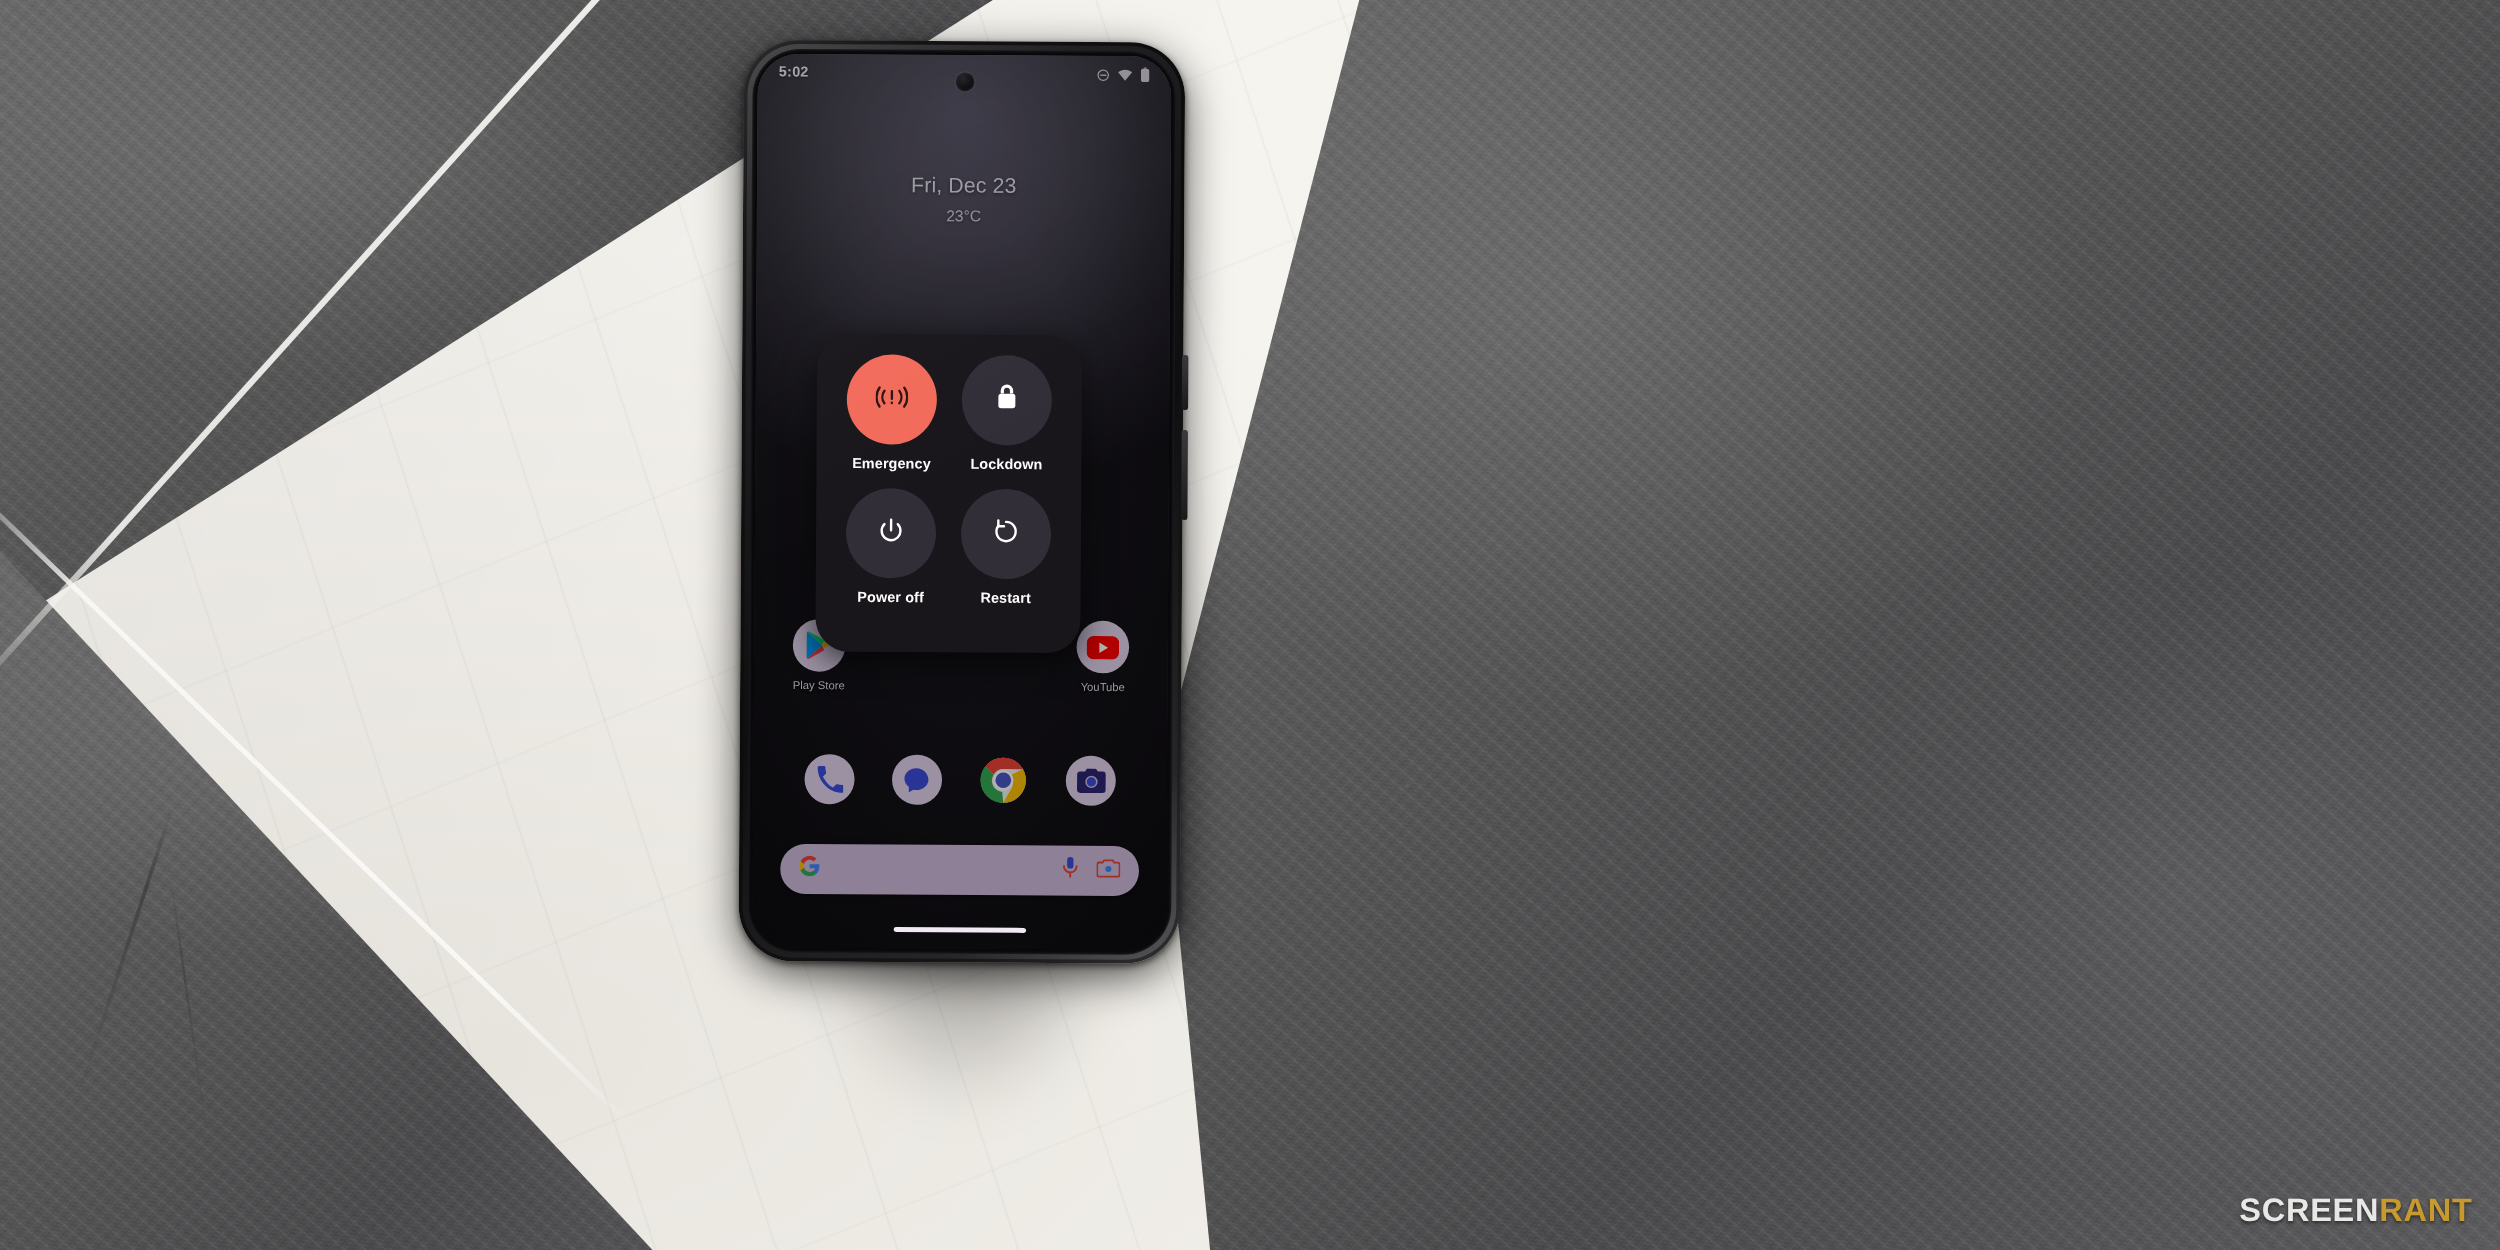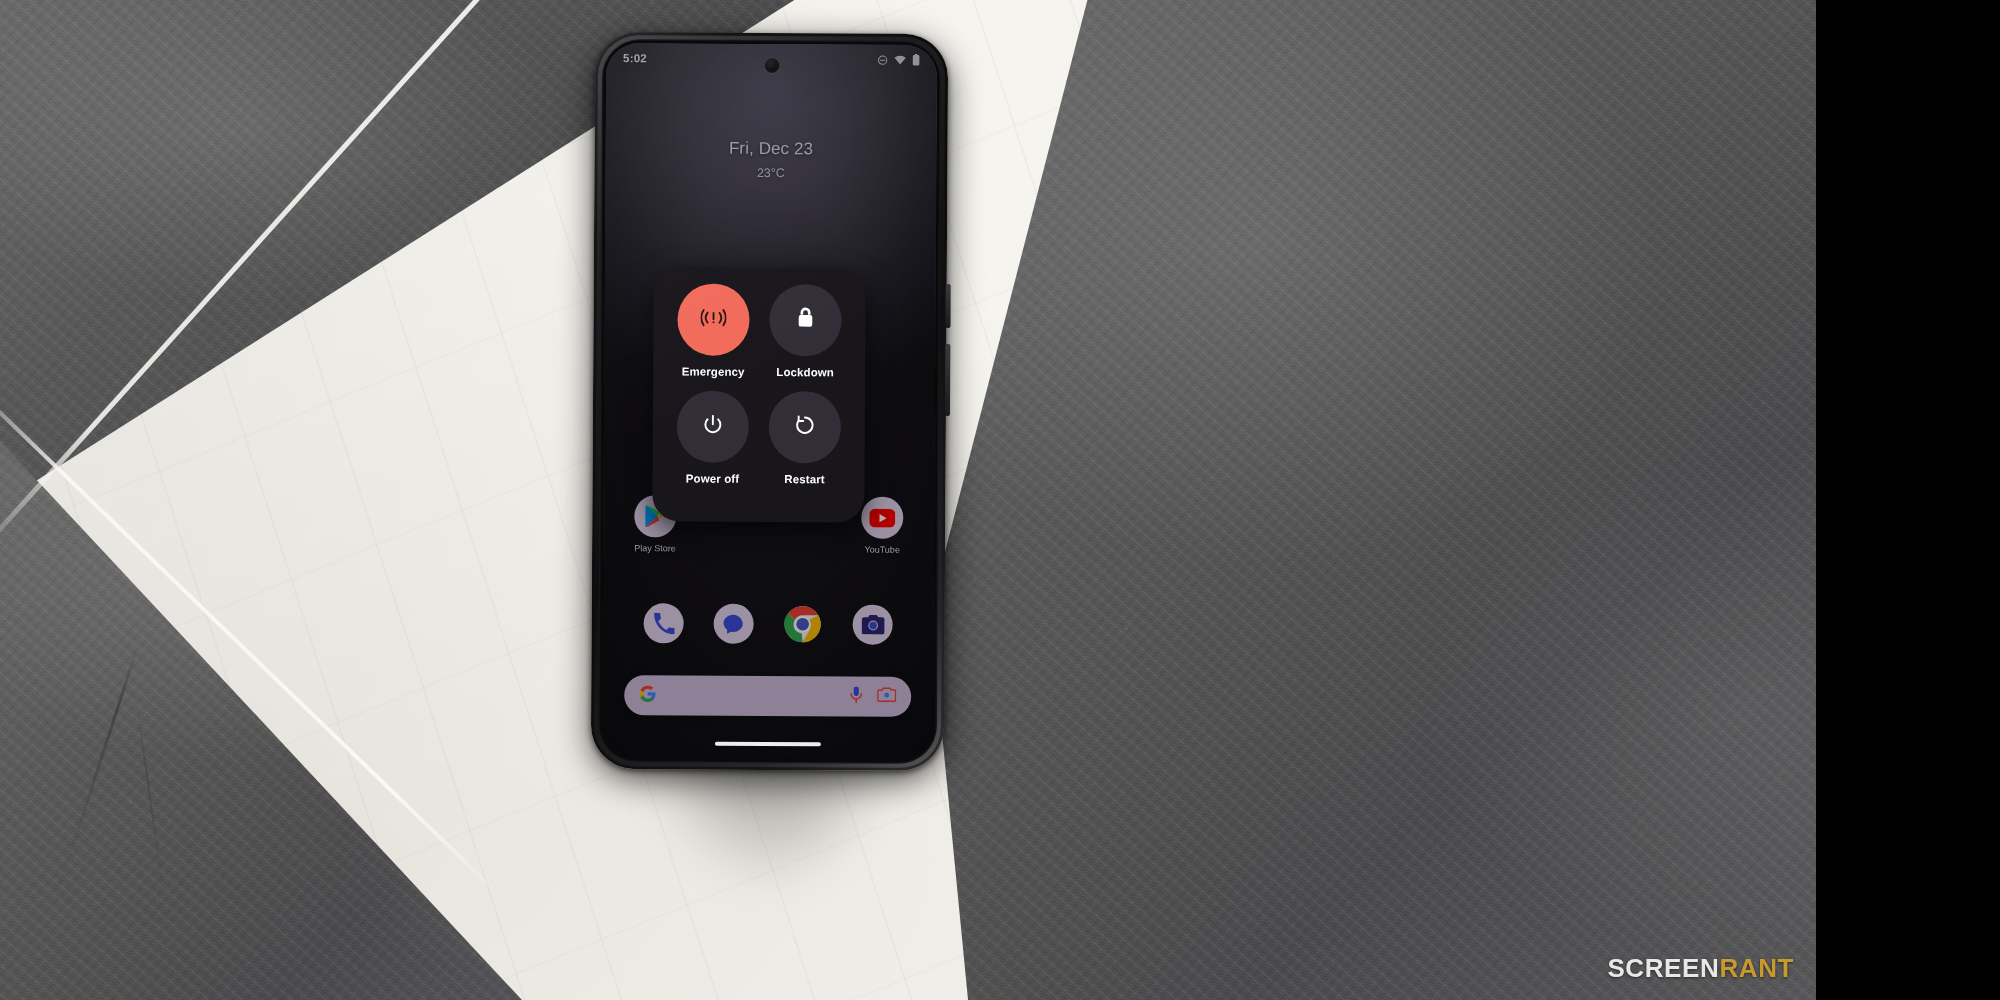--- a/index.html
+++ b/index.html
@@ -1,20 +1,20 @@
 <!DOCTYPE html>
 <html><head>
 <meta charset="utf-8">
 <title>Pixel Power Menu Photo</title>
 <style>
   * { margin:0; padding:0; box-sizing:border-box; }
   html,body { width:2000px; height:1000px; overflow:hidden; background:#000; }
   body { font-family:"Liberation Sans", sans-serif; }
 
-  #stage { position:relative; width:1816px; height:1000px; overflow:hidden; }
+  #stage { position:relative; width:2000px; height:1000px; overflow:hidden; }
 
   
   .floor { position:absolute; inset:0; background:#f2efe9; }
 
   
   .marble-base{
     position:absolute; inset:0;
     background:
       linear-gradient(118deg, rgba(0,0,0,.05) 0%, rgba(0,0,0,0) 40%),
       radial-gradient(ellipse at 20% 85%, #e9e6e0 0%, #f6f4ef 55%),

